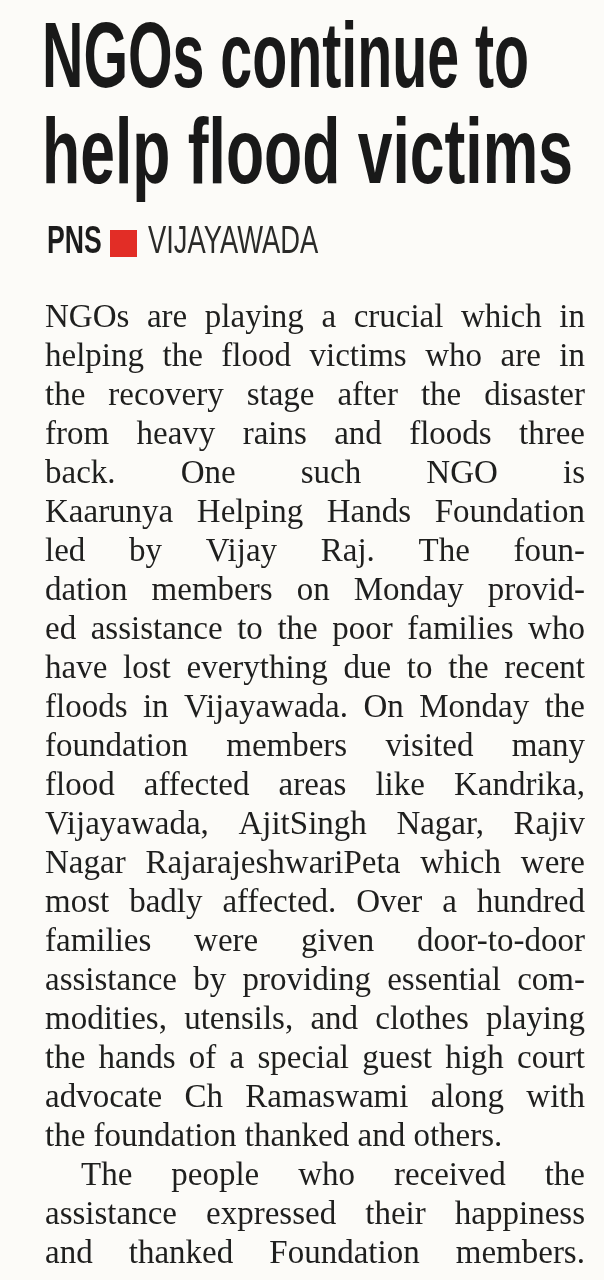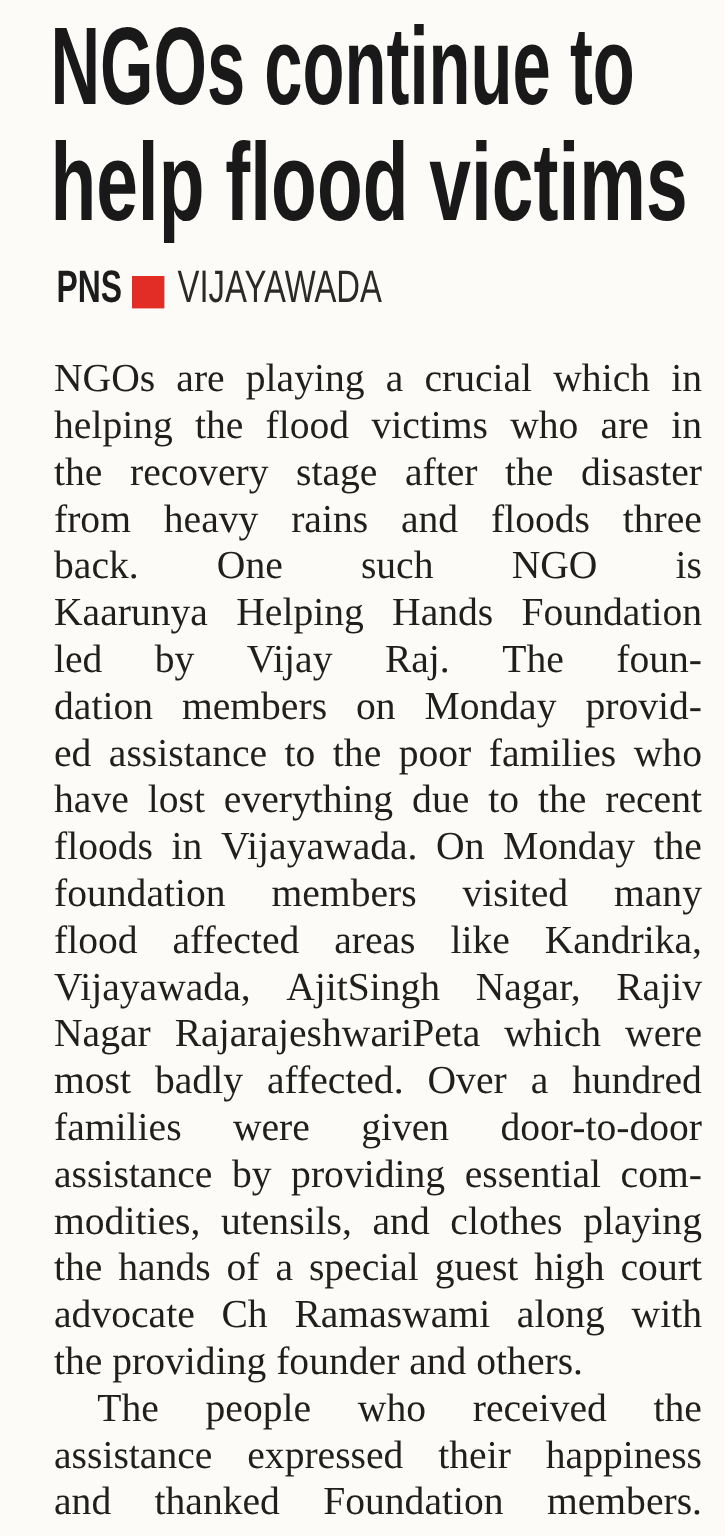--- a/index.html
+++ b/index.html
@@ -266,21 +266,21 @@
         <span>high</span>
         <span>court</span>
       </div>
       <div class="body-line justify">
         <span>advocate</span>
         <span>Ch</span>
         <span>Ramaswami</span>
         <span>along</span>
         <span>with</span>
       </div>
-      <div class="body-line">the providing founder and others.</div>
+      <div class="body-line">the foundation thanked and others.</div>
       <div class="body-line justify indent">
         <span>The</span>
         <span>people</span>
         <span>who</span>
         <span>received</span>
         <span>the</span>
       </div>
       <div class="body-line justify">
         <span>assistance</span>
         <span>expressed</span>

